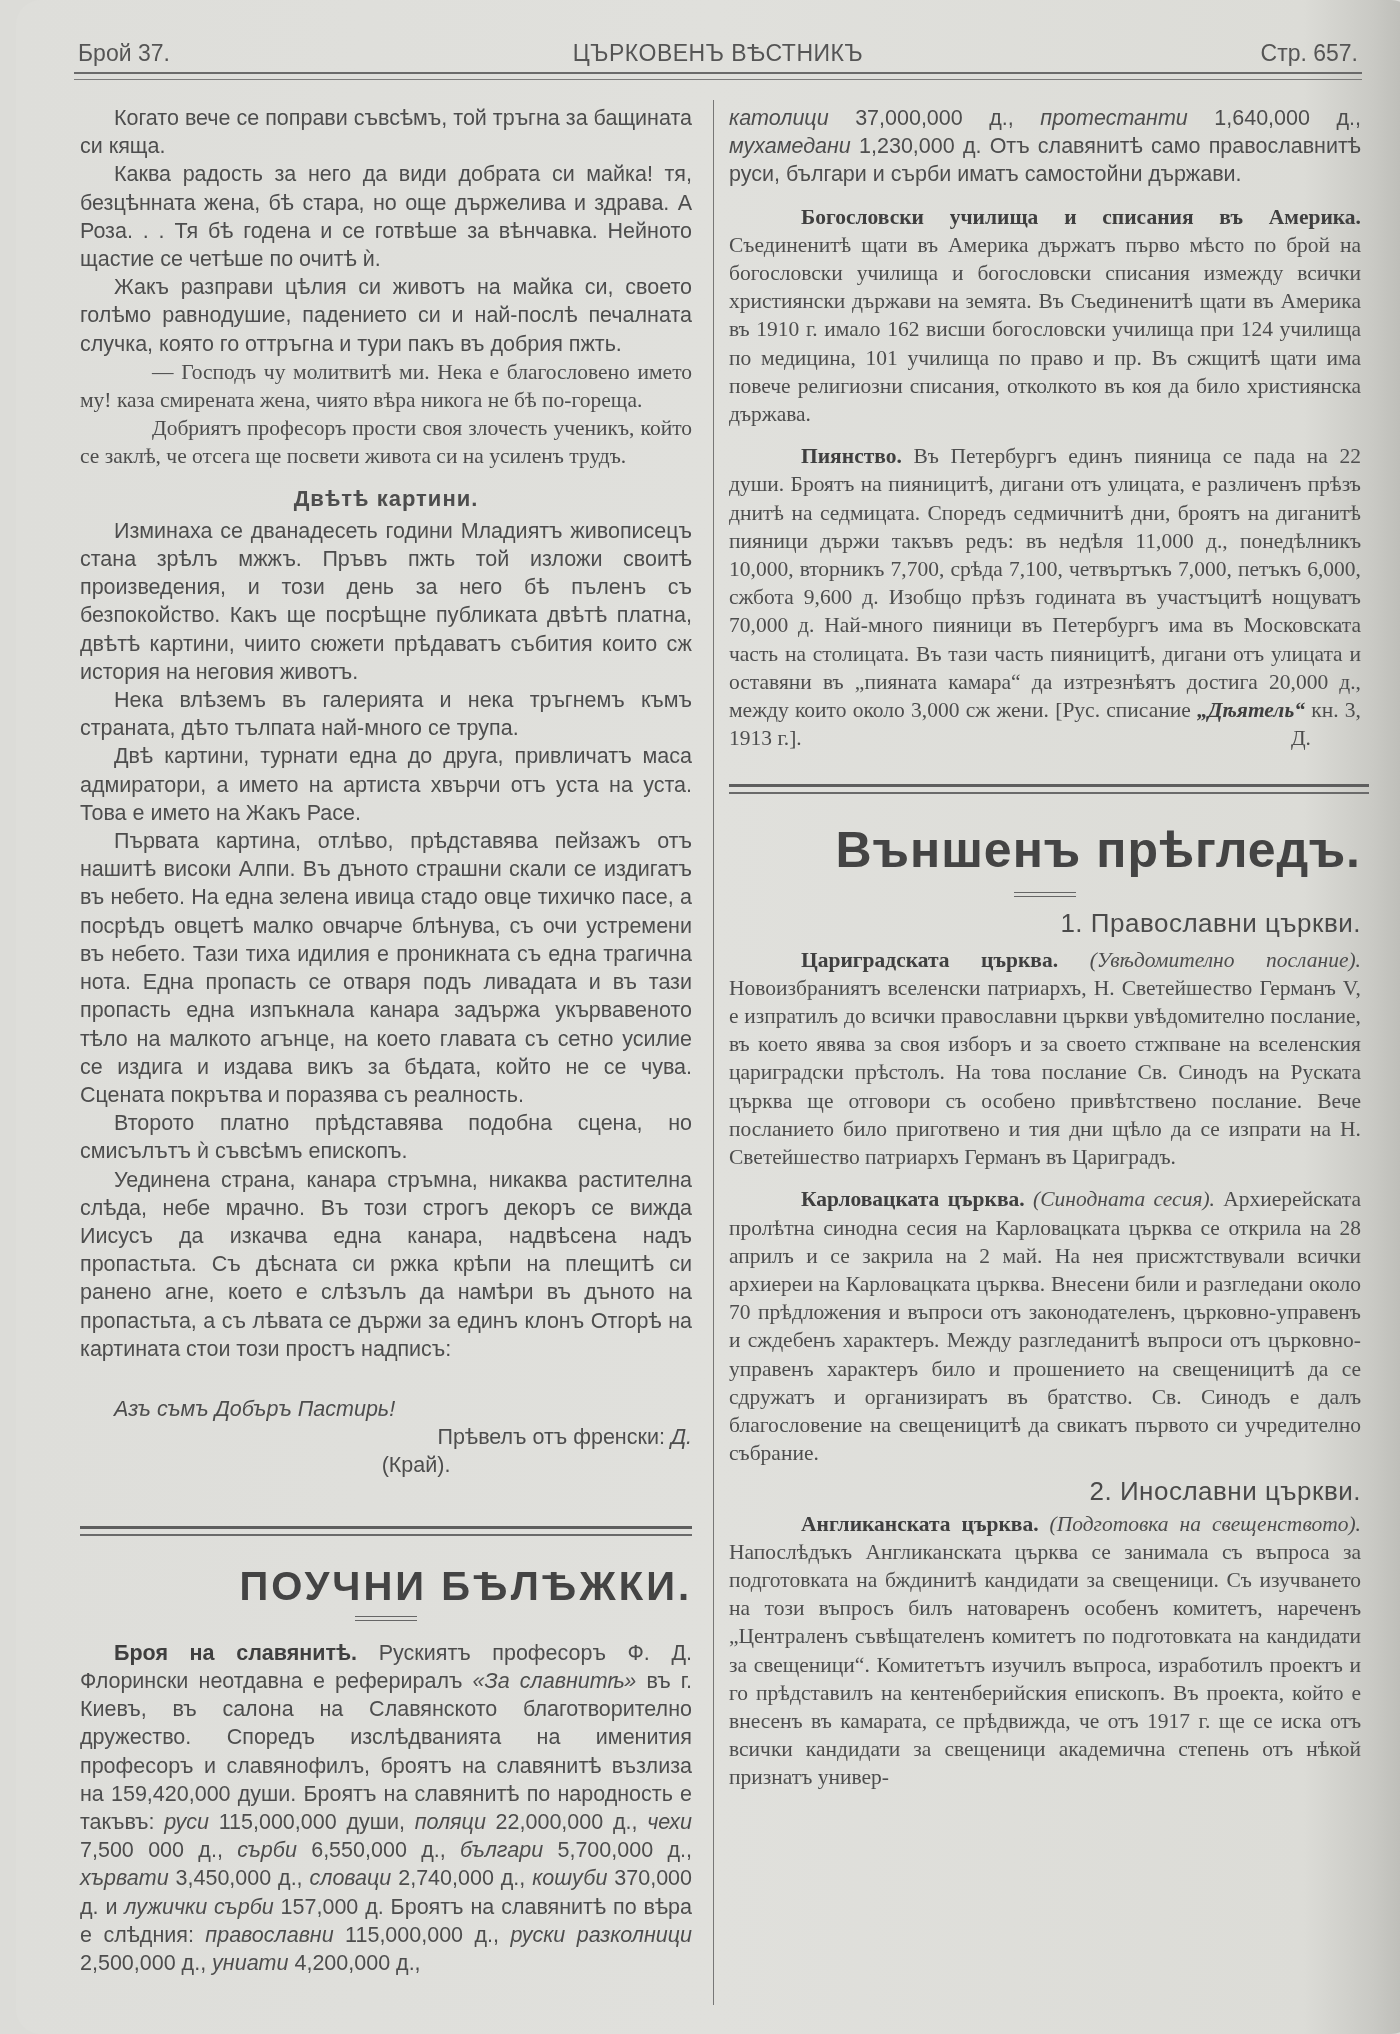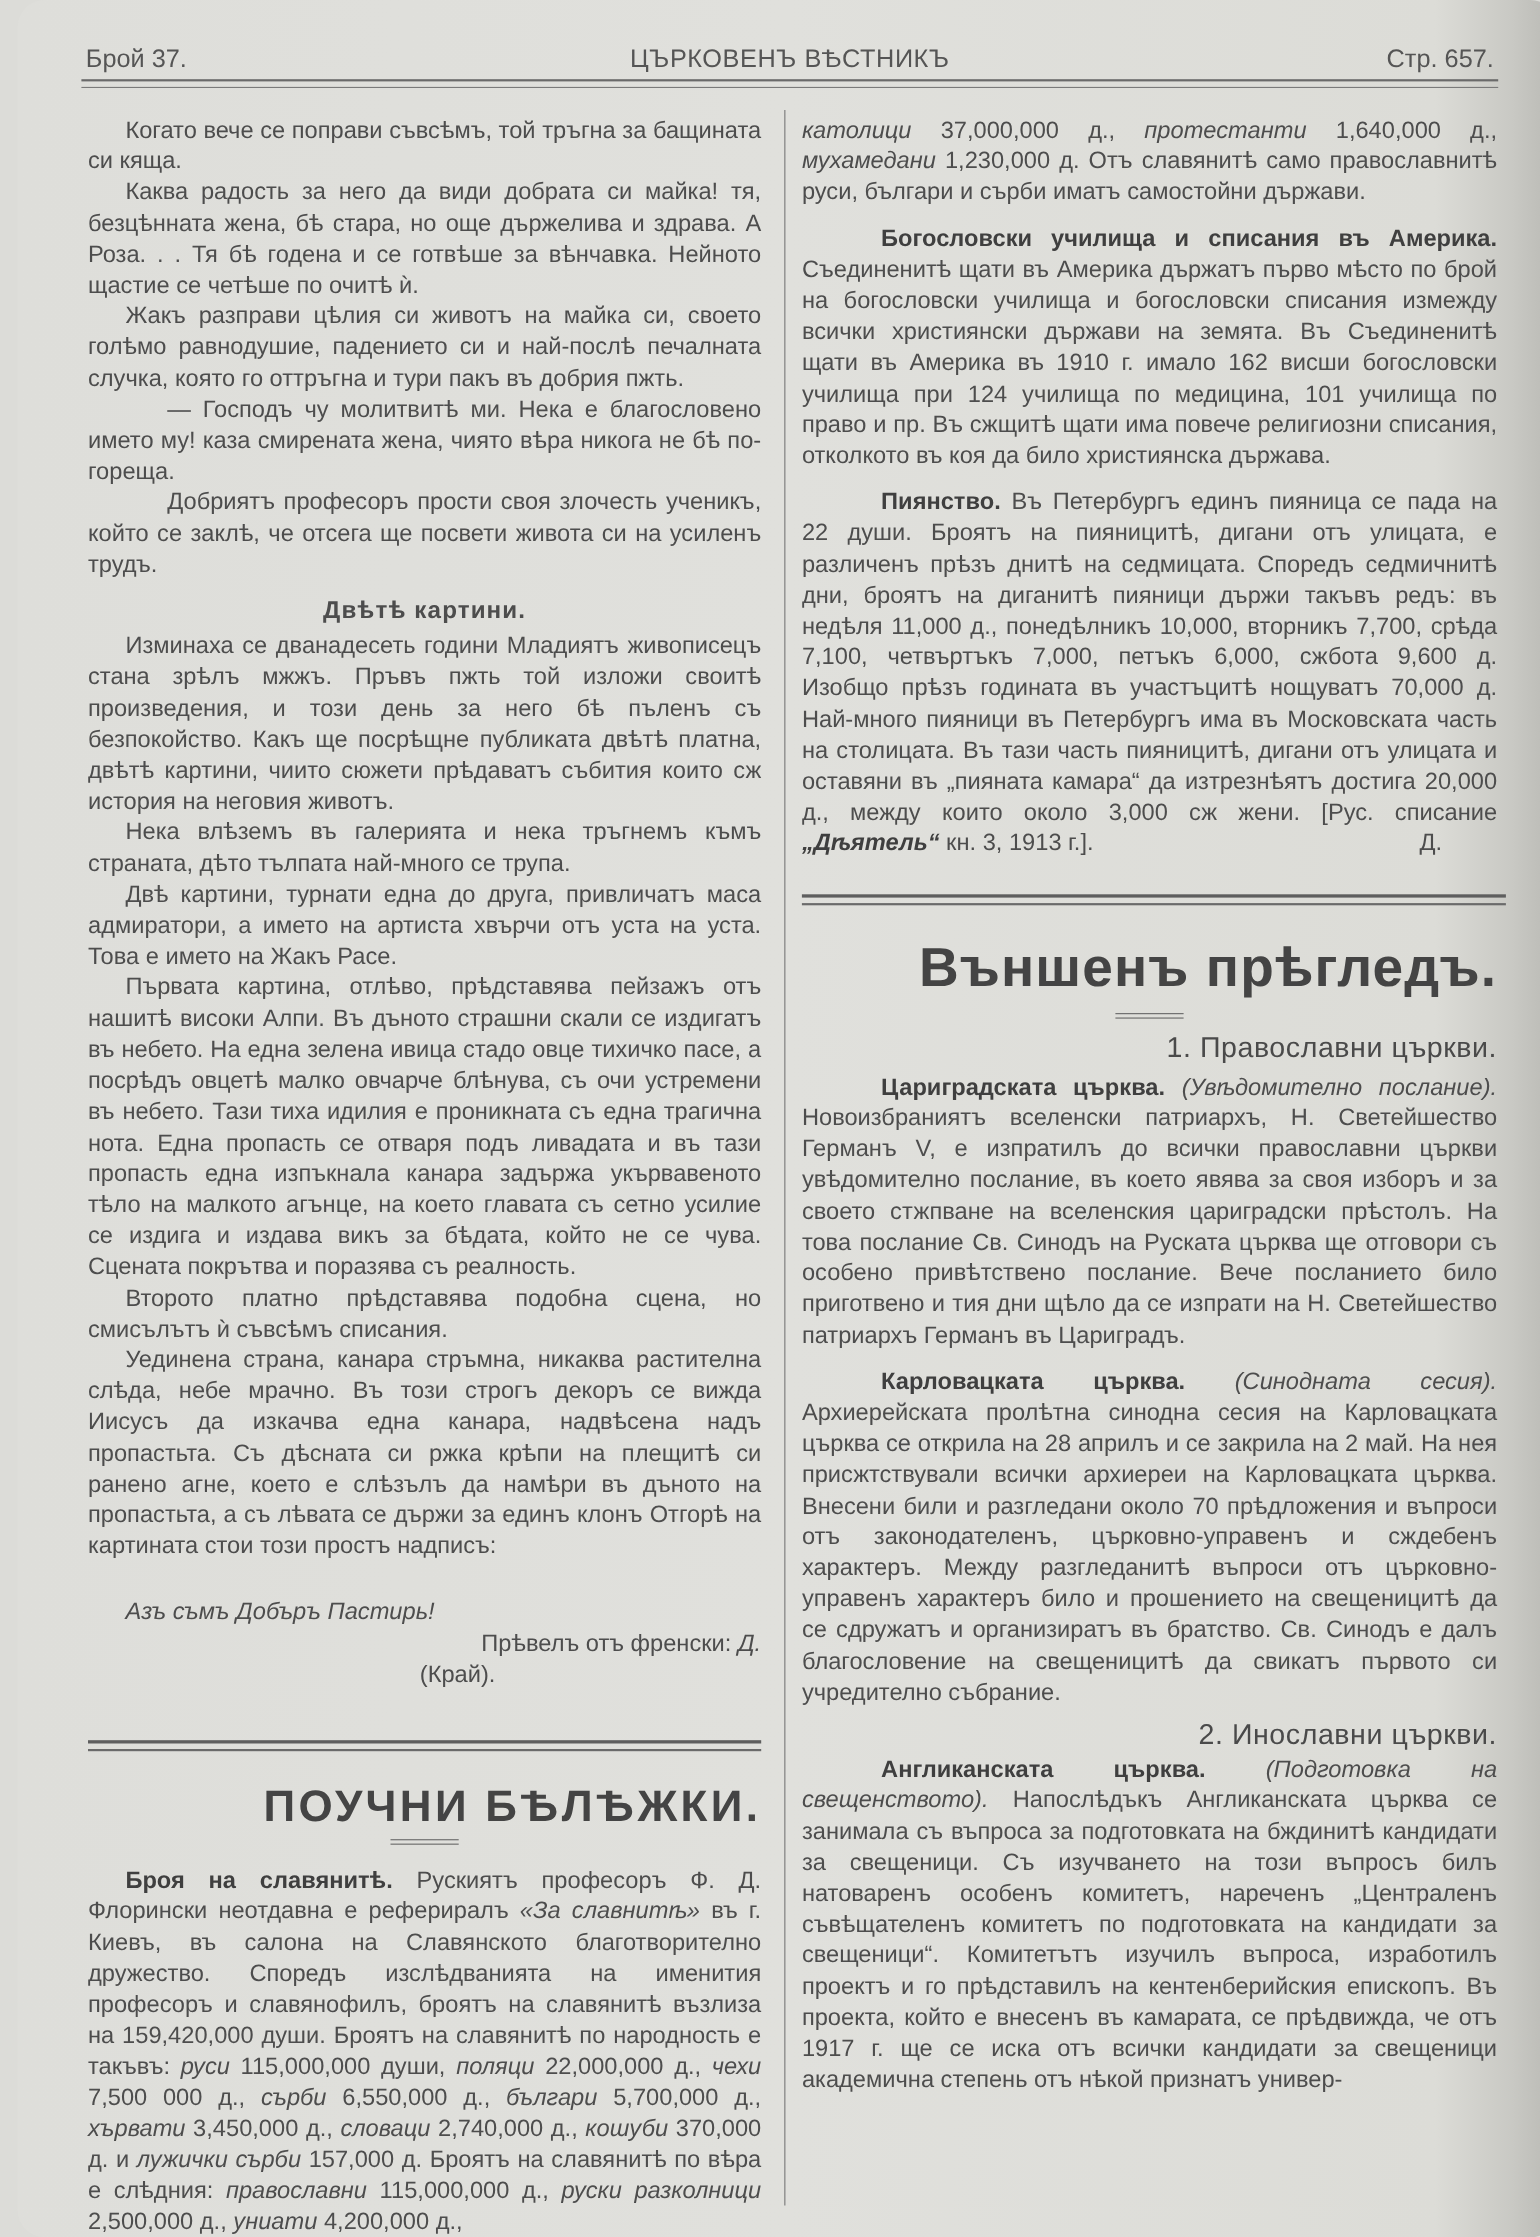--- a/index.html
+++ b/index.html
@@ -32,21 +32,21 @@
   }
   .col {
     position: absolute; top: 104px;
     font-size: 21.5px; line-height: 28.2px; color: #4d4d4d;
     text-align: justify;
   }
   .col.left { left: 64px; width: 612px; }
   .col.right { left: 713px; width: 632px; }
   p { margin: 0; text-indent: 34px; }
   p.noindent { text-indent: 0; }
-  p.deep { text-indent: 72px; }
+  p.deep { text-indent: 72px; font-family: Liberation Serif, serif; }
   .bold { font-weight: bold; color: #3f3f3f; }
   .ital { font-style: italic; margin-top: 32px; }
   .section-title {
     text-align: center; font-weight: bold; font-size: 22px; letter-spacing: 1px;
     margin: 14px 0 4px 0; text-indent: 0;
   }
   .signoff-right { text-align: right; text-indent: 0; }
   .signoff-center { text-align: center; text-indent: 0; padding-left: 0; }
   .double-rule {
     height: 5px; border-top: 3px solid #5e5e5e; border-bottom: 2px solid #6a6a6a;
@@ -86,21 +86,21 @@
     <p>Жакъ разправи цѣлия си животъ на майка си, своето голѣмо равнодушие, падението си и най-послѣ печалната случка, която го оттръгна и тури пакъ въ добрия пжть.</p>
     <p class="deep">— Господъ чу молитвитѣ ми. Нека е благословено името му! каза смирената жена, чиято вѣра никога не бѣ по-гореща.</p>
     <p class="deep">Добриятъ професоръ прости своя злочесть ученикъ, който се заклѣ, че отсега ще посвети живота си на усиленъ трудъ.</p>
 
     <div class="section-title">Двѣтѣ картини.</div>
 
     <p>Изминаха се дванадесеть години Младиятъ живописецъ стана зрѣлъ мжжъ. Пръвъ пжть той изложи своитѣ произведения, и този день за него бѣ пъленъ съ безпокойство. Какъ ще посрѣщне публиката двѣтѣ платна, двѣтѣ картини, чиито сюжети прѣдаватъ събития които сж история на неговия животъ.</p>
     <p>Нека влѣземъ въ галерията и нека тръгнемъ къмъ страната, дѣто тълпата най-много се трупа.</p>
     <p>Двѣ картини, турнати една до друга, привличатъ маса адмиратори, а името на артиста хвърчи отъ уста на уста. Това е името на Жакъ Расе.</p>
     <p>Първата картина, отлѣво, прѣдставява пейзажъ отъ нашитѣ високи Алпи. Въ дъното страшни скали се издигатъ въ небето. На една зелена ивица стадо овце тихичко пасе, а посрѣдъ овцетѣ малко овчарче блѣнува, съ очи устремени въ небето. Тази тиха идилия е проникната съ една трагична нота. Една пропасть се отваря подъ ливадата и въ тази пропасть една изпъкнала канара задържа укървавеното тѣло на малкото агънце, на което главата съ сетно усилие се издига и издава викъ за бѣдата, който не се чува. Сцената покрътва и поразява съ реалность.</p>
-    <p>Второто платно прѣдставява подобна сцена, но смисълътъ ѝ съвсѣмъ списания.</p>
+    <p>Второто платно прѣдставява подобна сцена, но смисълътъ ѝ съвсѣмъ епископъ.</p>
     <p>Уединена страна, канара стръмна, никаква растителна слѣда, небе мрачно. Въ този строгъ декоръ се вижда Иисусъ да изкачва една канара, надвѣсена надъ пропастьта. Съ дѣсната си ржка крѣпи на плещитѣ си ранено агне, което е слѣзълъ да намѣри въ дъното на пропастьта, а съ лѣвата се държи за единъ клонъ Отгорѣ на картината стои този простъ надписъ:</p>
     <p class="ital">Азъ съмъ Добъръ Пастирь!</p>
     <p class="signoff-right"><span>Прѣвелъ отъ френски:</span> <span class="ital">Д.</span></p>
     <p class="signoff-center" style="padding-left:60px">(Край).</p>
 
     <div style="height:46px"></div>
     <div class="double-rule"></div>
     <div style="height:36px"></div>
     <div class="major-heading" style="font-size:40px; letter-spacing:3px;">ПОУЧНИ БѢЛѢЖКИ.</div>
     <div style="height:16px"></div>

